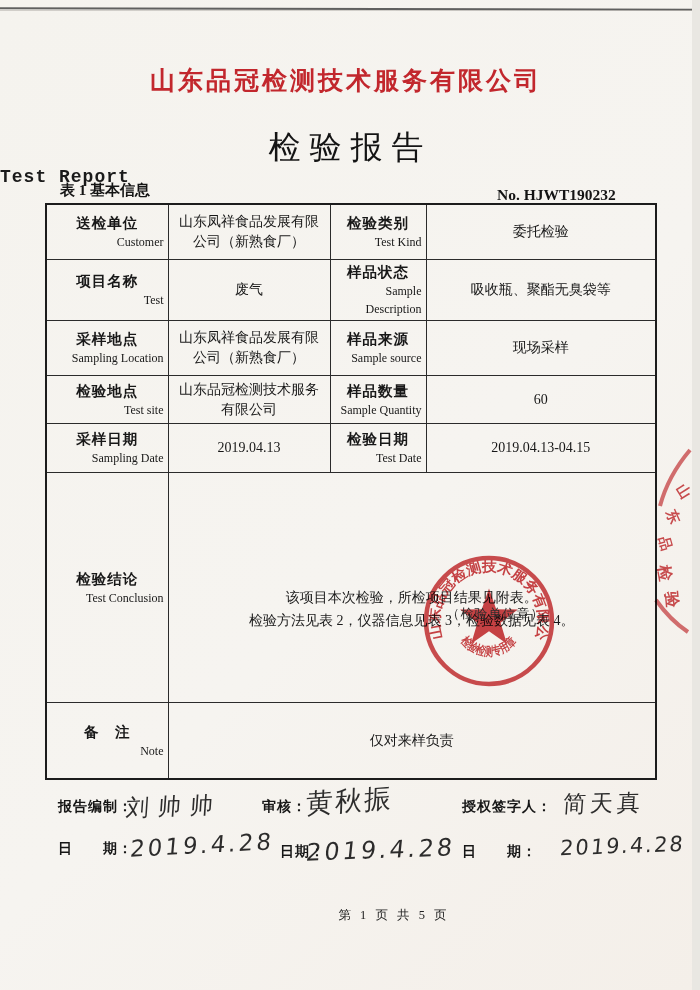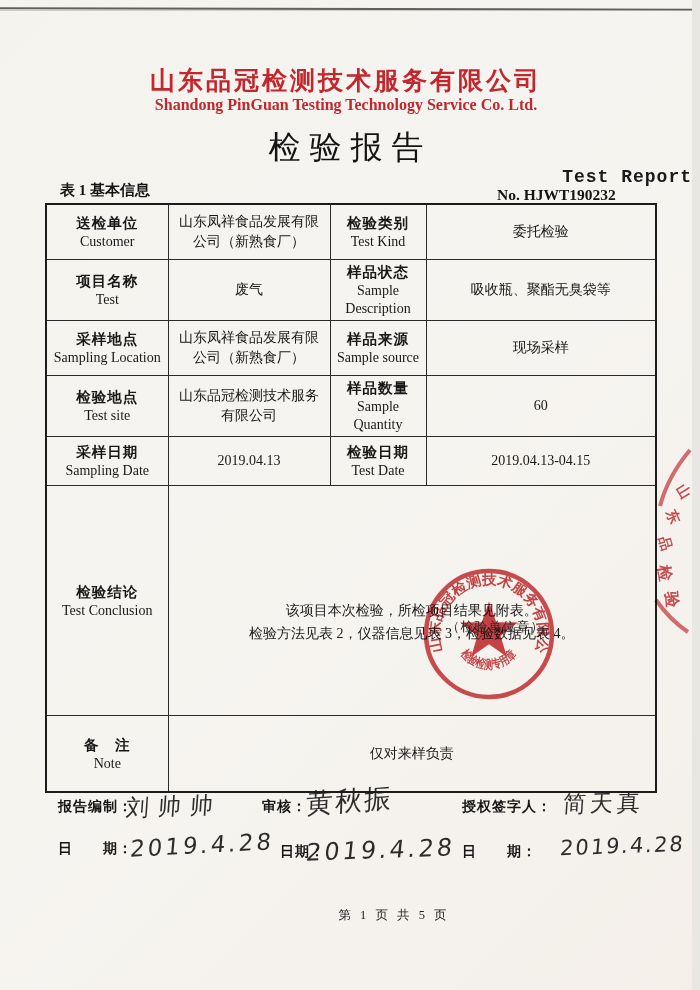--- a/index.html
+++ b/index.html
@@ -5,30 +5,30 @@
   html,body{margin:0;padding:0;}
   body{width:700px;height:990px;background:#e9e7e2;font-family:"Liberation Sans",sans-serif;}
   .page{position:relative;width:692px;height:990px;background:linear-gradient(135deg,#f5f3ee 0%,#f6f4f0 55%,#f4efe9 100%);overflow:hidden;}
   .scan-line{position:absolute;top:8px;left:0;width:700px;height:2px;background:#454545;opacity:.85;transform:rotate(.12deg);}
   .scan-line2{position:absolute;top:10px;left:0;width:700px;height:1px;background:#b9b6b0;opacity:.6;}
 
   
   .company-cn{position:absolute;top:64px;left:0;width:100%;text-align:center;color:#c2272d;font-size:25px;font-weight:bold;letter-spacing:3px;}
   .company-en{position:absolute;top:96px;left:0;width:100%;text-align:center;color:#c2272d;font-size:16px;font-weight:bold;font-family:"Liberation Serif",serif;}
   .title-cn{position:absolute;top:126px;left:0;width:100%;text-align:center;color:#141414;font-size:32px;font-weight:normal;letter-spacing:9px;text-indent:9px;}
-  .title-en{position:absolute;top:167px;left:0;width:100%;text-align:right;color:#1a1a1a;font-size:18px;font-family:"Liberation Mono","DejaVu Sans Mono",monospace;font-weight:bold;letter-spacing:1px;}
+  .title-en{position:absolute;top:167px;left:0;width:100%;text-align:left;color:#1a1a1a;font-size:18px;font-family:"Liberation Mono","DejaVu Sans Mono",monospace;font-weight:bold;letter-spacing:1px;}
   .tbl-caption{position:absolute;top:181px;left:60px;font-size:15px;font-weight:bold;color:#151515;font-family:"Liberation Serif",serif;}
   .report-no{position:absolute;top:186px;left:497px;font-size:15.5px;font-weight:bold;color:#141414;font-family:"Liberation Serif",serif;}
 
   
   table.info{position:absolute;top:203px;left:45px;width:610px;border-collapse:collapse;table-layout:fixed;font-family:"Liberation Serif",serif;}
   table.info td{border:1px solid #2b2b2b;text-align:center;vertical-align:middle;padding:2px 4px;color:#181818;}
   table.info{border:2px solid #1c1c1c;}
   td .cn{font-size:14.5px;font-weight:bold;letter-spacing:1px;line-height:20px;}
-  td .en{font-size:14px;line-height:18px;font-family:"Liberation Serif",serif;}
+  td .en{font-size:12px;line-height:18px;font-family:"Liberation Serif",serif;text-align:right;}
   td.val{font-size:14px;line-height:20px;}
   tr.r1 td{height:50px;} tr.r2 td{height:48px;} tr.r3 td{height:50px;}
   tr.r4 td{height:43px;} tr.r5 td{height:44px;} tr.r6 td{height:225px;} tr.r7 td{height:71px;}
   td.concl-val{position:relative;vertical-align:top;}
   .c-lines{padding-top:42px;font-size:14px;line-height:23px;text-align:center;color:#1a1a1a;}
   .seal-note{position:absolute;left:278px;top:132px;font-size:13px;color:#2e2e2e;letter-spacing:1px;z-index:3;}
   .stamp{position:absolute;left:252px;top:80px;width:136px;height:136px;mix-blend-mode:multiply;opacity:.93;z-index:2;}
 
   
   .edge-stamp{position:absolute;top:448px;right:0;width:46px;height:190px;overflow:hidden;mix-blend-mode:multiply;opacity:.88;}
@@ -47,21 +47,20 @@
   .page-footer{position:absolute;top:907px;left:0;width:100%;text-align:center;font-size:12.5px;letter-spacing:3px;color:#222;font-family:"Liberation Serif",serif;padding-left:48px;}
 </style>
 </head>
 <body>
 
 <div class="page">
   <div class="scan-line"></div>
   <div class="scan-line2"></div>
 
   <div class="company-cn">山东品冠检测技术服务有限公司</div>
-  <div class="company-en">Shandong PinGuan Testing Technology Service Co. Ltd.</div>
   <div class="title-cn">检验报告</div>
   <div class="title-en">Test Report</div>
   <div class="tbl-caption">表 1 基本信息</div>
   <div class="report-no">No. HJWT190232</div>
 
   <table class="info">
     <colgroup>
         <col style="width:122px">
         <col style="width:162px">
         <col style="width:96px">

